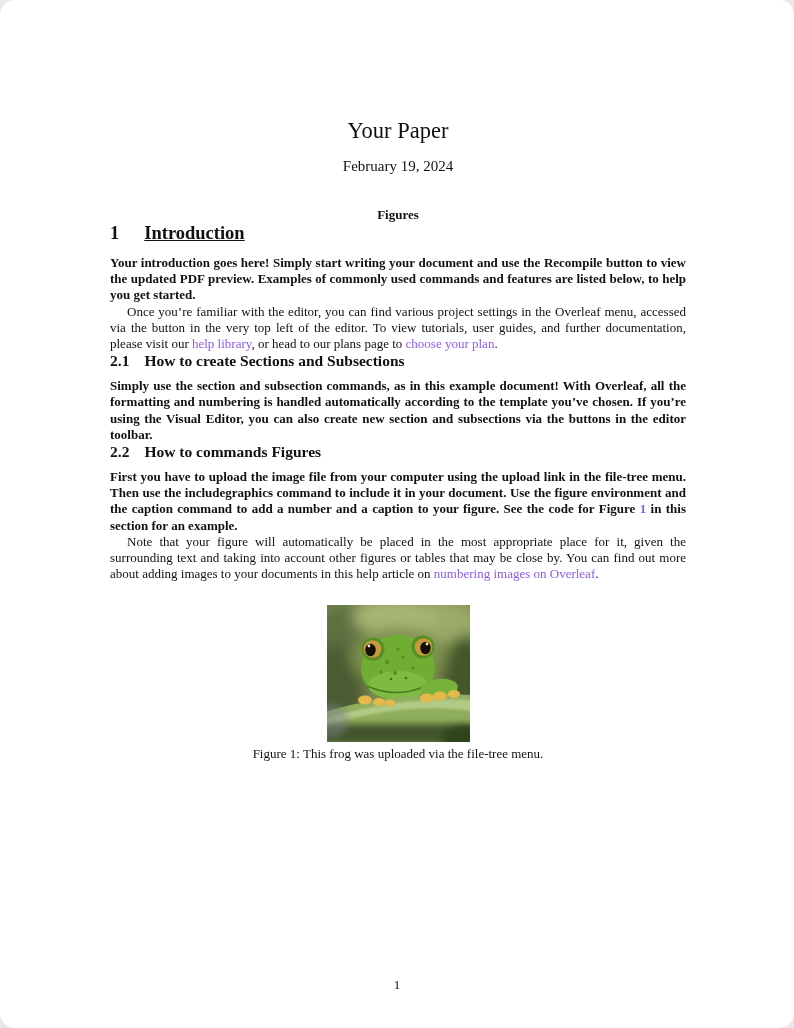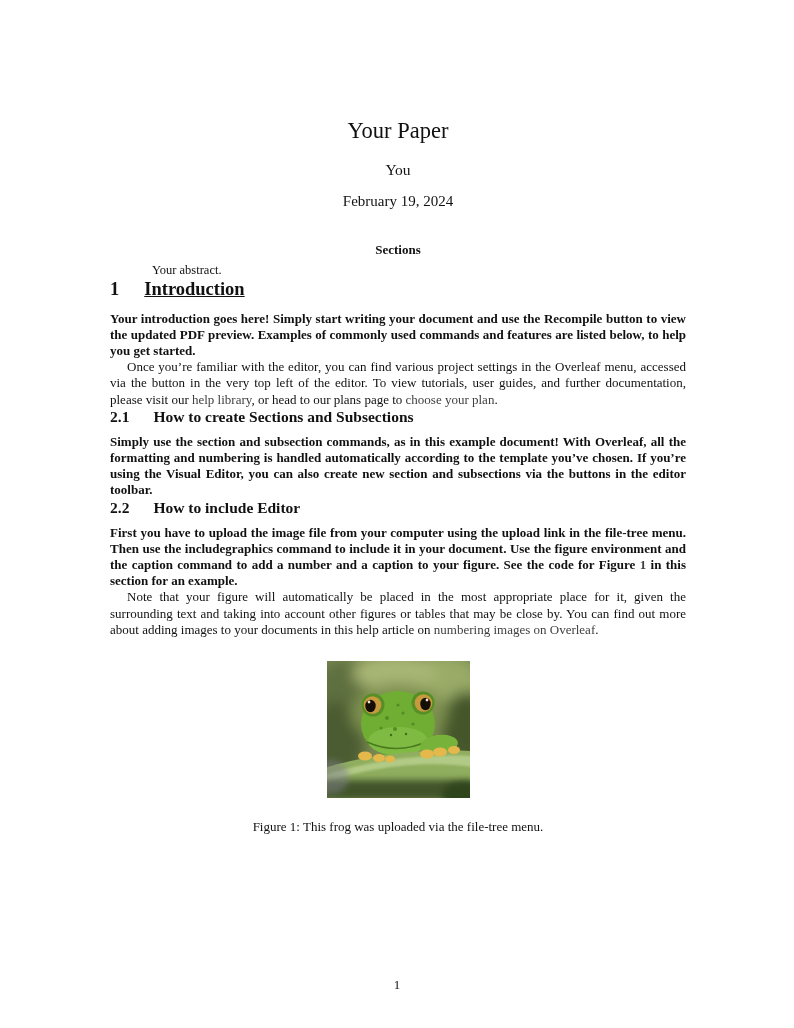--- a/index.html
+++ b/index.html
@@ -4,81 +4,80 @@
 <style>
   html,body { margin:0; padding:0; background:#e9e9e9; }
   .page {
     width:794px; height:1028px;
     margin:0 auto; position:relative;
     background:#ffffff;
     font-family:"Liberation Serif","DejaVu Serif",serif;
     color:#111111;
     overflow:hidden;
     box-sizing:border-box;
+    border-radius:15px;
   }
   .content { padding:118px 108px 0 110px; }
 
   .title   { font-size:22.5px; text-align:center; font-weight:normal; margin:0; }
   .author  { font-size:15.5px; text-align:center; margin-top:17px; }
   .date    { font-size:15px; text-align:center; margin-top:14px; }
 
   .abstract-head { font-size:13px; font-weight:bold; text-align:center; margin-top:32px; }
   .abstract-body { font-size:12.5px; margin:5px 44px 0 42px; line-height:15.5px; }
 
   h2.sec { font-size:18.5px; font-weight:bold; margin:0; }
   h2.sec .num { display:inline-block; margin-right:25px; }
   h3.subsec { font-size:15.5px; font-weight:bold; margin:0; }
-  h3.subsec .num { display:inline-block; margin-right:24px; }
+  h3.subsec .num { display:inline-block; margin-right:15px; }
 
   p.body { font-size:13px; line-height:16.2px; text-align:justify; margin:0; }
   p.body.first { margin-top:11px;font-weight:bold; }
   p.body.indent { text-indent:17px; }
 
   .mt-sec1 { margin-top:20px;text-decoration:underline; }
   .mt-sec2 { margin-top:21px; }
   .mt-sub1 { margin-top:14px; }
   .mt-sub2 { margin-top:17px; }
   .mt-sub-body { margin-top:8px !important; }
 
-  a.doc-link { color:#404040; text-decoration:none; cursor:pointer; }
+  a.doc-link { color:#8b5cf6; text-decoration:none; cursor:pointer; }
 
   .figure-wrap { margin-top:23px; text-align:center; }
   .figure-wrap svg { display:inline-block; }
-  .figure-caption { font-size:13px; text-align:center; margin-top:17px; }
+  .figure-caption { font-size:13px; text-align:center; }
 
   .page-number {
     position:absolute; left:0; right:0; top:977px;
     text-align:center; font-size:13px;
   }
 </style>
 </head>
 <body>
 
 <div class="page">
   <div class="content">
 
     <h1 class="title">Your Paper</h1>
-    <div class="author">You</div>
     <div class="date">February 19, 2024</div>
 
-    <div class="abstract-head">Sections</div>
-    <div class="abstract-body">Your abstract.</div>
+    <div class="abstract-head">Figures</div>
 
     <h2 class="sec mt-sec1"><span class="num">1</span><span>Introduction</span></h2>
 
     <p class="body first">Your introduction goes here! Simply start writing your document and use the Recompile button to view the updated PDF preview. Examples of commonly used commands and features are listed below, to help you get started.</p>
 
     <p class="body indent"><span>Once you’re familiar with the editor, you can find various project settings in the Overleaf menu, accessed via the button in the very top left of the editor. To view tutorials, user guides, and further documentation, please visit our </span><a class="doc-link">help library</a><span>, or head to our plans page to </span><a class="doc-link">choose your plan</a><span>.</span></p>
 
 
     <h3 class="subsec mt-sub1"><span class="num">2.1</span><span>How to create Sections and Subsections</span></h3>
 
     <p class="body first mt-sub-body">Simply use the section and subsection commands, as in this example document! With Overleaf, all the formatting and numbering is handled automatically according to the template you’ve chosen. If you’re using the Visual Editor, you can also create new section and subsections via the buttons in the editor toolbar.</p>
 
-    <h3 class="subsec mt-sub2"><span class="num">2.2</span><span>How to include Editor</span></h3>
+    <h3 class="subsec mt-sub2"><span class="num">2.2</span><span>How to commands Figures</span></h3>
 
     <p class="body first mt-sub-body"><span>First you have to upload the image file from your computer using the upload link in the file-tree menu. Then use the includegraphics command to include it in your document. Use the figure environment and the caption command to add a number and a caption to your figure. See the code for Figure </span><a class="doc-link">1</a><span> in this section for an example.</span></p>
 
     <p class="body indent"><span>Note that your figure will automatically be placed in the most appropriate place for it, given the surrounding text and taking into account other figures or tables that may be close by. You can find out more about adding images to your documents in this help article on </span><a class="doc-link">numbering images on Overleaf</a><span>.</span></p>
 
     <div class="figure-wrap">
       <svg width="143" height="137" viewBox="0 0 143 137" role="img">
         <defs>
           <filter id="blurBig" x="-40%" y="-40%" width="180%" height="180%">
               <feGaussianBlur stdDeviation="7"></feGaussianBlur>

